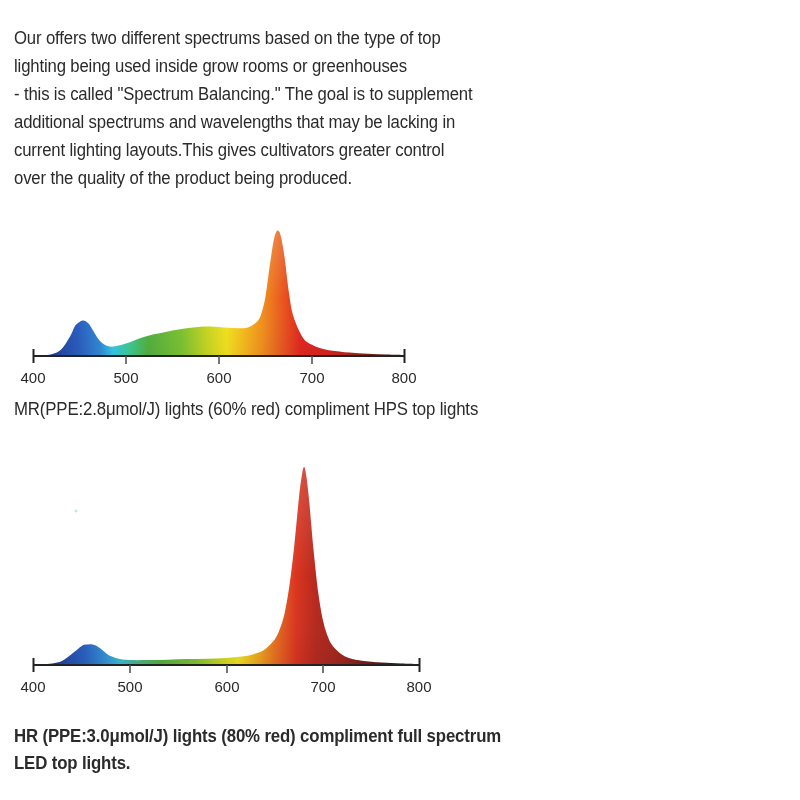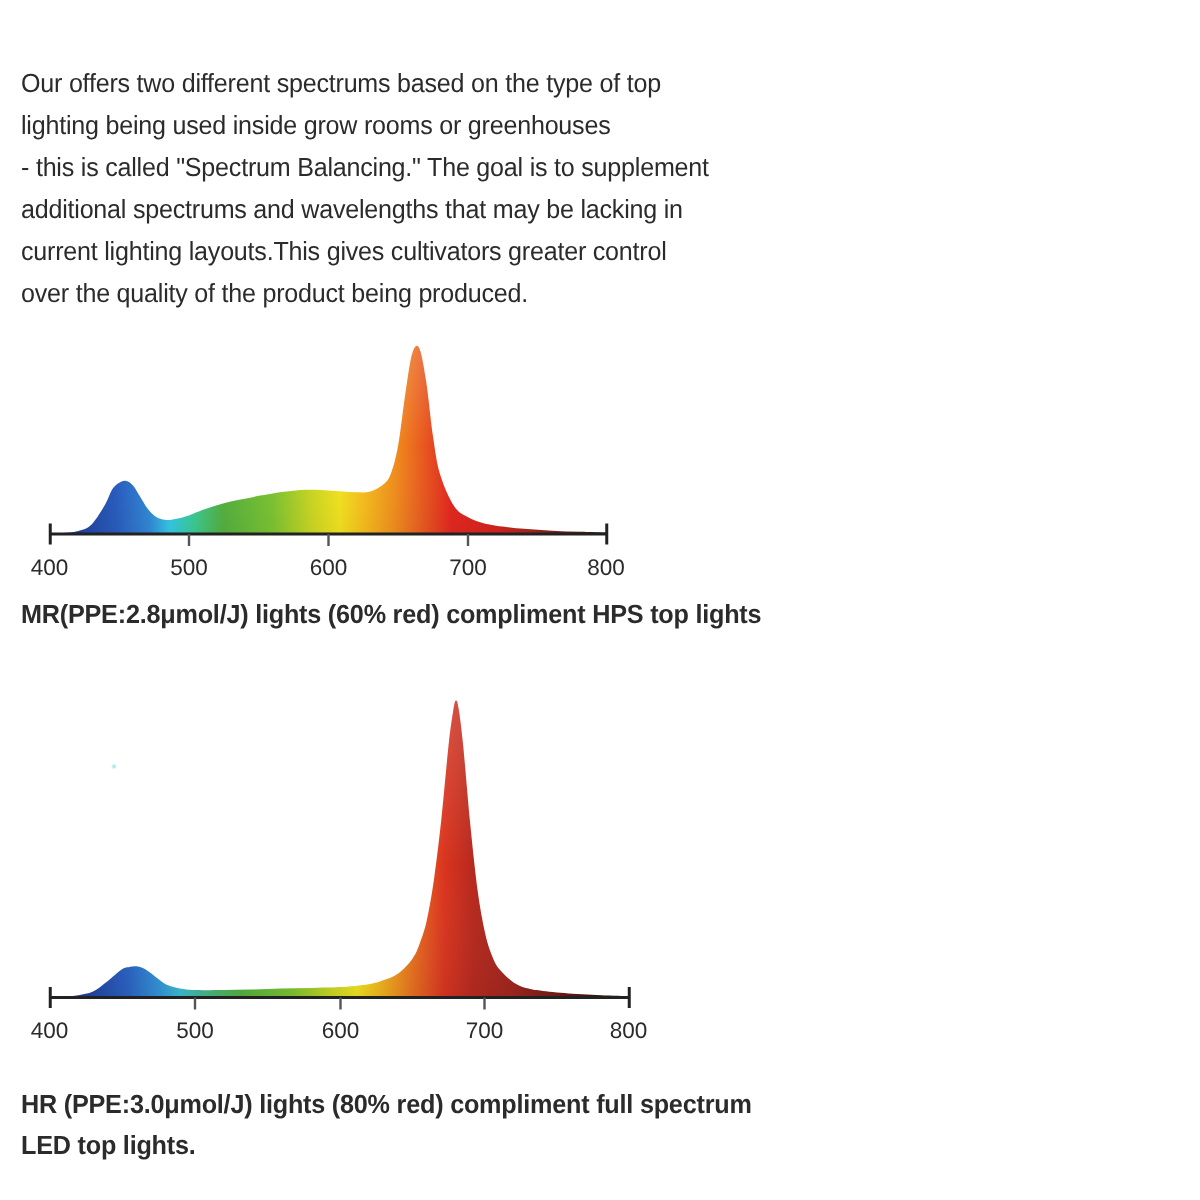--- a/index.html
+++ b/index.html
@@ -17,21 +17,20 @@
     color: #2b2b2b;
     -webkit-font-smoothing: antialiased;
   }
 
   
   #intro-paragraph {
     position: absolute;
     left: 14px;
     top: 24px;
     width: 600px;
-    margin-top: 17px;
   }
   .intro-line {
     font-size: 17.5px;
     line-height: 28px;
     letter-spacing: -0.15px;
     color: #2b2b2b;
     white-space: pre;
     transform: scaleX(0.955);
     transform-origin: left center;
   }
@@ -54,21 +53,21 @@
   }
   .caption-line {
     font-size: 17.5px;
     line-height: 27px;
     letter-spacing: -0.15px;
     color: #2b2b2b;
     white-space: pre;
     transform: scaleX(0.96);
     transform-origin: left center;
   }
-  #caption-1 { top: 396px; font-weight: bold; }
+  #caption-1 { top: 396px; }
   #caption-2 { top: 723px; font-weight: bold; }
 
   .axis-tick-label {
     font-family: "Liberation Sans", "DejaVu Sans", sans-serif;
     font-size: 15px;
     fill: #2b2b2b;
     text-anchor: middle;
   }
   .axis-line { stroke: #222222; stroke-width: 2; }
   .axis-tick { stroke: #555555; stroke-width: 1.6; }

